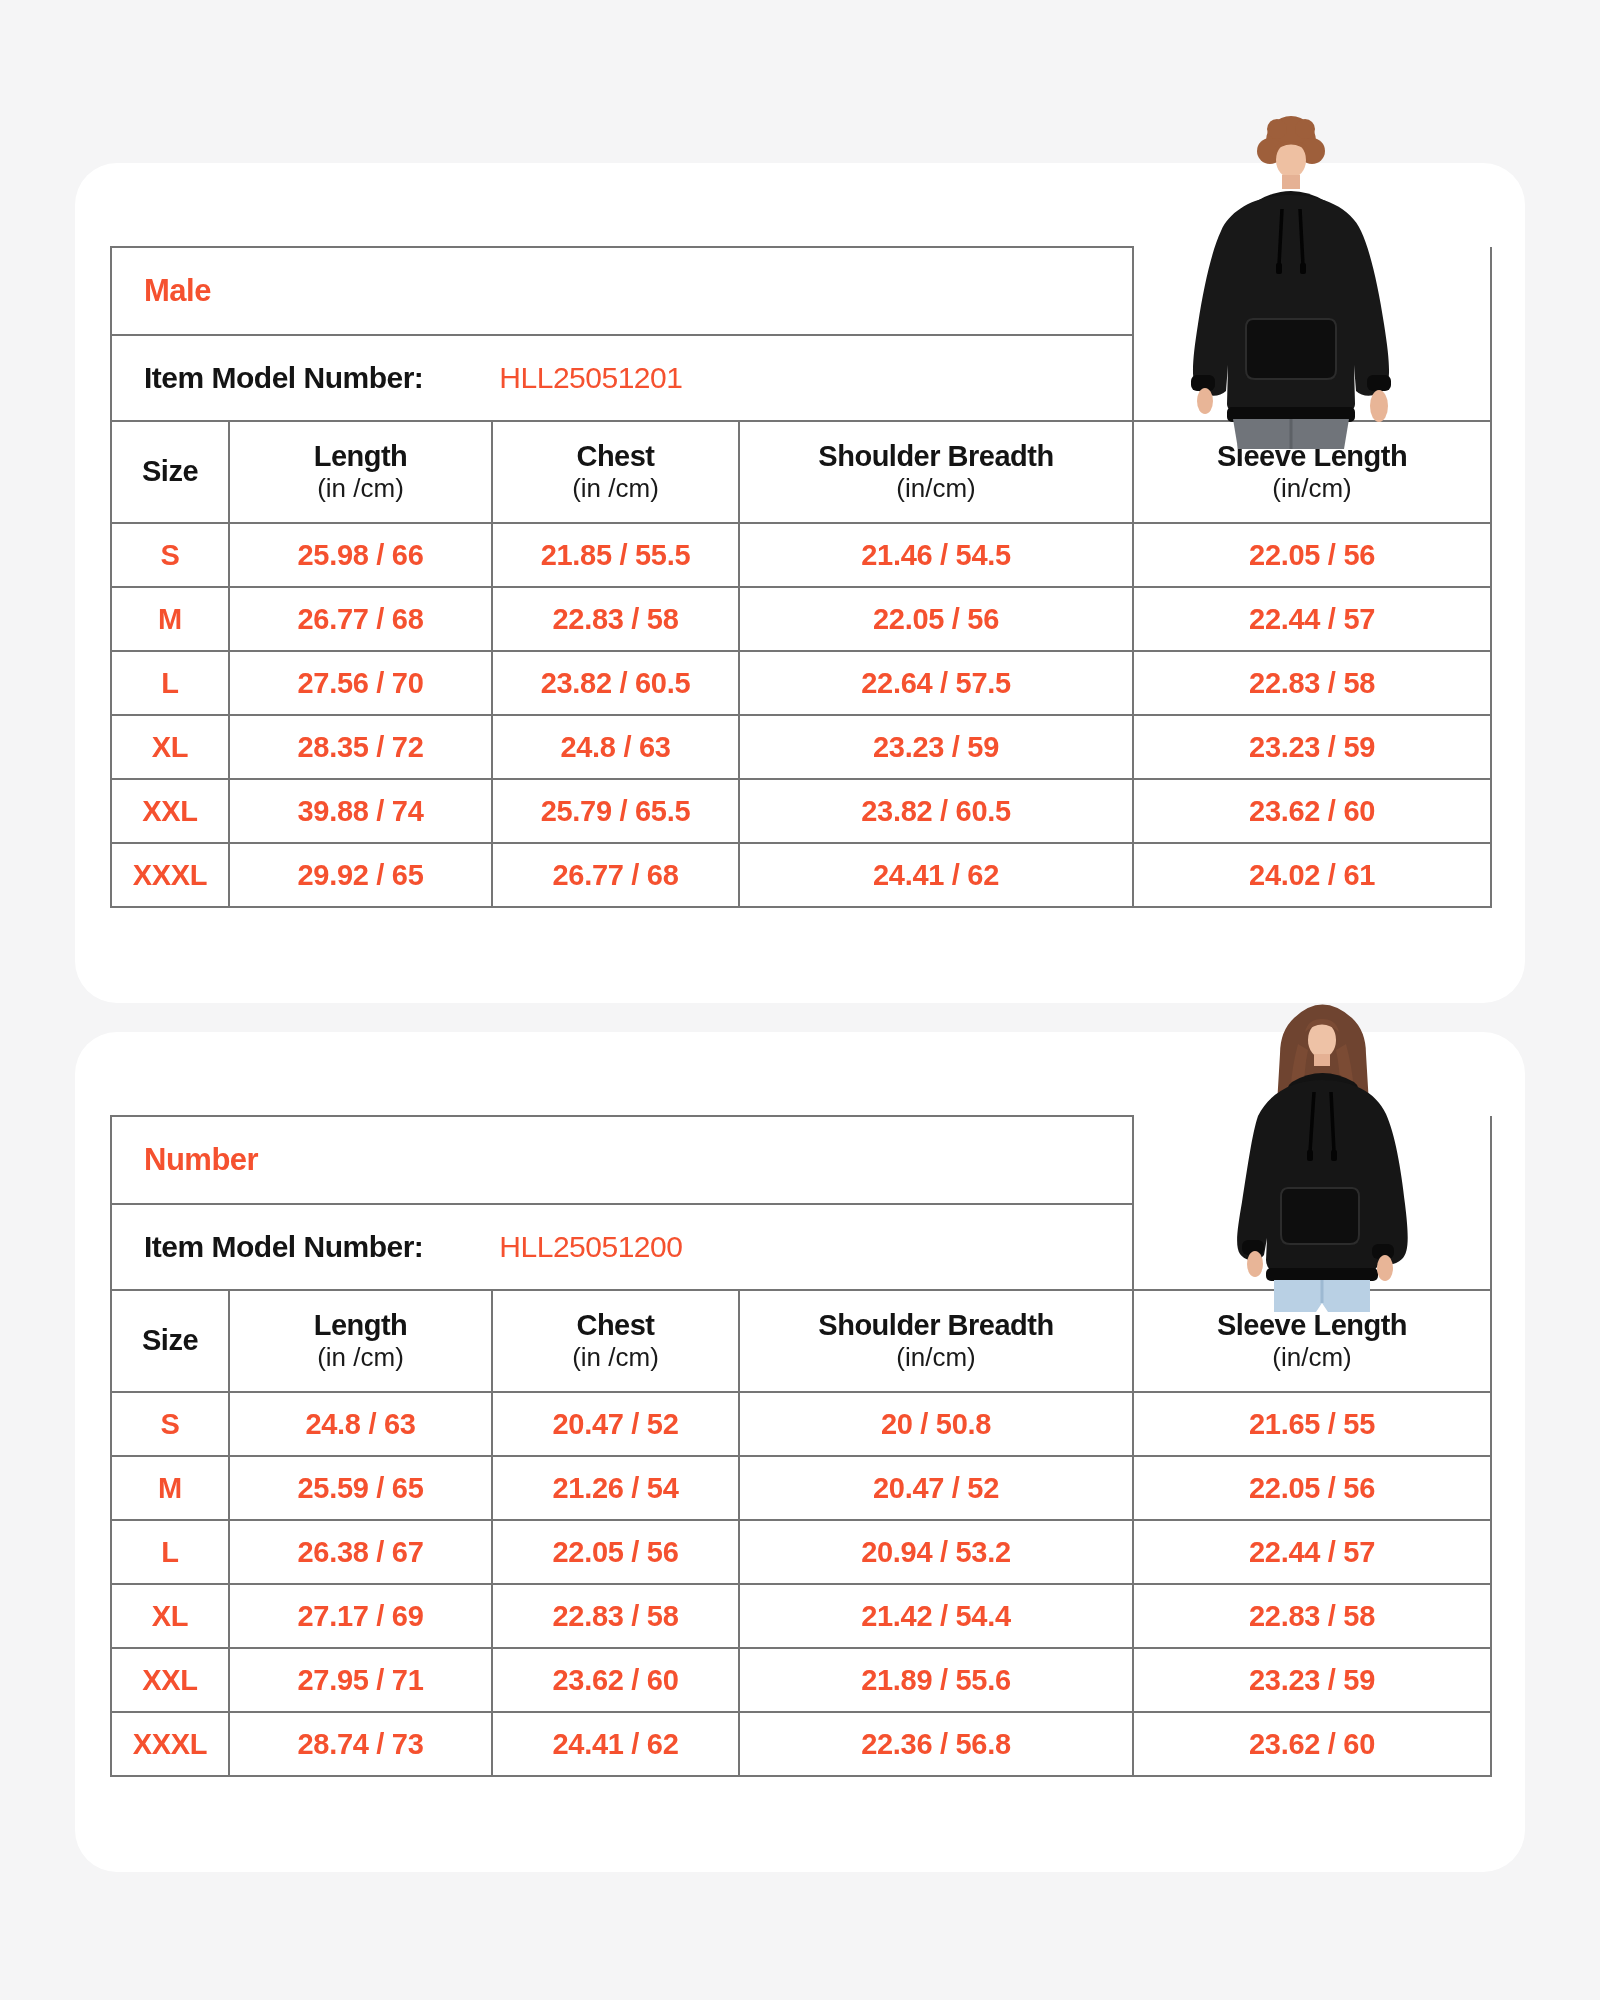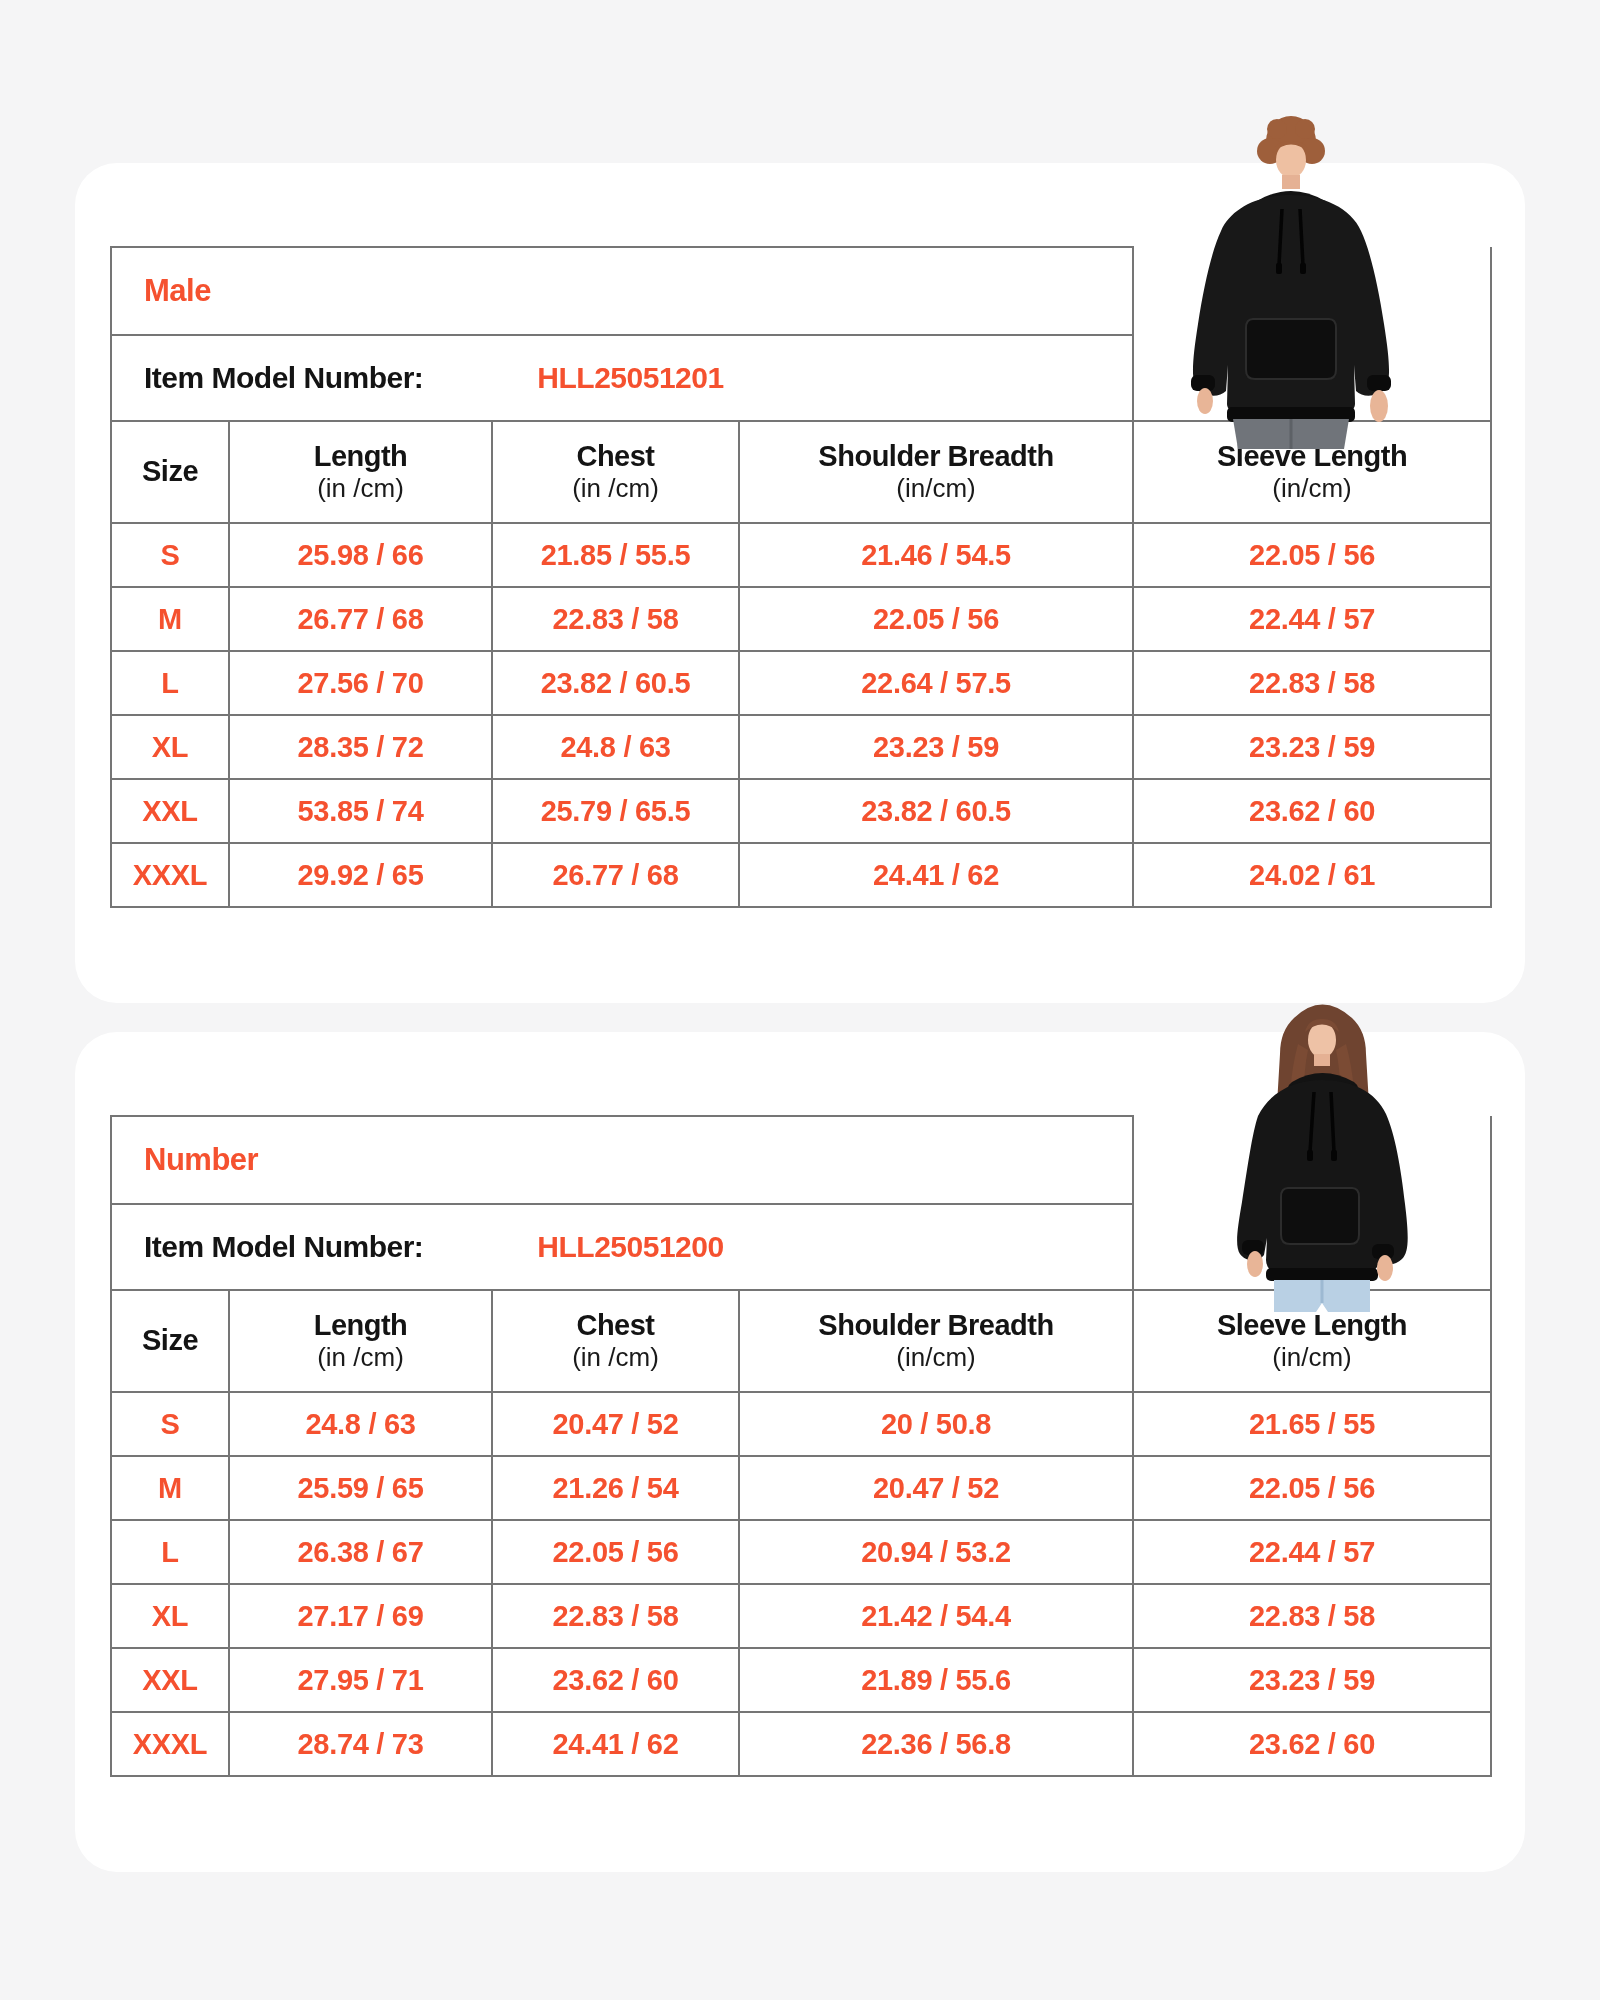--- a/index.html
+++ b/index.html
@@ -45,22 +45,22 @@
     font-weight:bold;font-size:31px;letter-spacing:-0.5px;
     color:#f5512f;
   }
   td.model-cell{border-top:none;}
   td.model-number-cell{text-align:left;padding-left:32px;}
   .model-line{display:flex;align-items:center;text-align:center;}
   .model-label{
     font-weight:bold;font-size:30px;letter-spacing:-0.5px;color:#141414;
   }
   .model-code{
-    font-weight:bold;font-size:30px;letter-spacing:-0.5px;color:#f5512f;
-    margin-left:114px;
+    font-weight:normal;font-size:30px;letter-spacing:-0.5px;color:#f5512f;
+    margin-left:76px;
   }
   th.head-cell{text-align:center;font-weight:normal;}
   .h-label{
     font-weight:bold;font-size:29px;letter-spacing:-0.5px;color:#141414;
     line-height:1.15;
   }
   .h-sub{
     font-weight:normal;font-size:26px;color:#1a1a1a;line-height:1.15;
   }
   td.size-cell,td.val-cell{
@@ -143,21 +143,21 @@
     </tr>
     <tr class="data-row">
       <td class="size-cell">XL</td>
       <td class="val-cell">28.35 / 72</td>
       <td class="val-cell">24.8 / 63</td>
       <td class="val-cell">23.23 / 59</td>
       <td class="val-cell">23.23 / 59</td>
     </tr>
     <tr class="data-row">
       <td class="size-cell">XXL</td>
-      <td class="val-cell">53.85 / 74</td>
+      <td class="val-cell">39.88 / 74</td>
       <td class="val-cell">25.79 / 65.5</td>
       <td class="val-cell">23.82 / 60.5</td>
       <td class="val-cell">23.62 / 60</td>
     </tr>
     <tr class="data-row">
       <td class="size-cell">XXXL</td>
       <td class="val-cell">29.92 / 65</td>
       <td class="val-cell">26.77 / 68</td>
       <td class="val-cell">24.41 / 62</td>
       <td class="val-cell">24.02 / 61</td>

